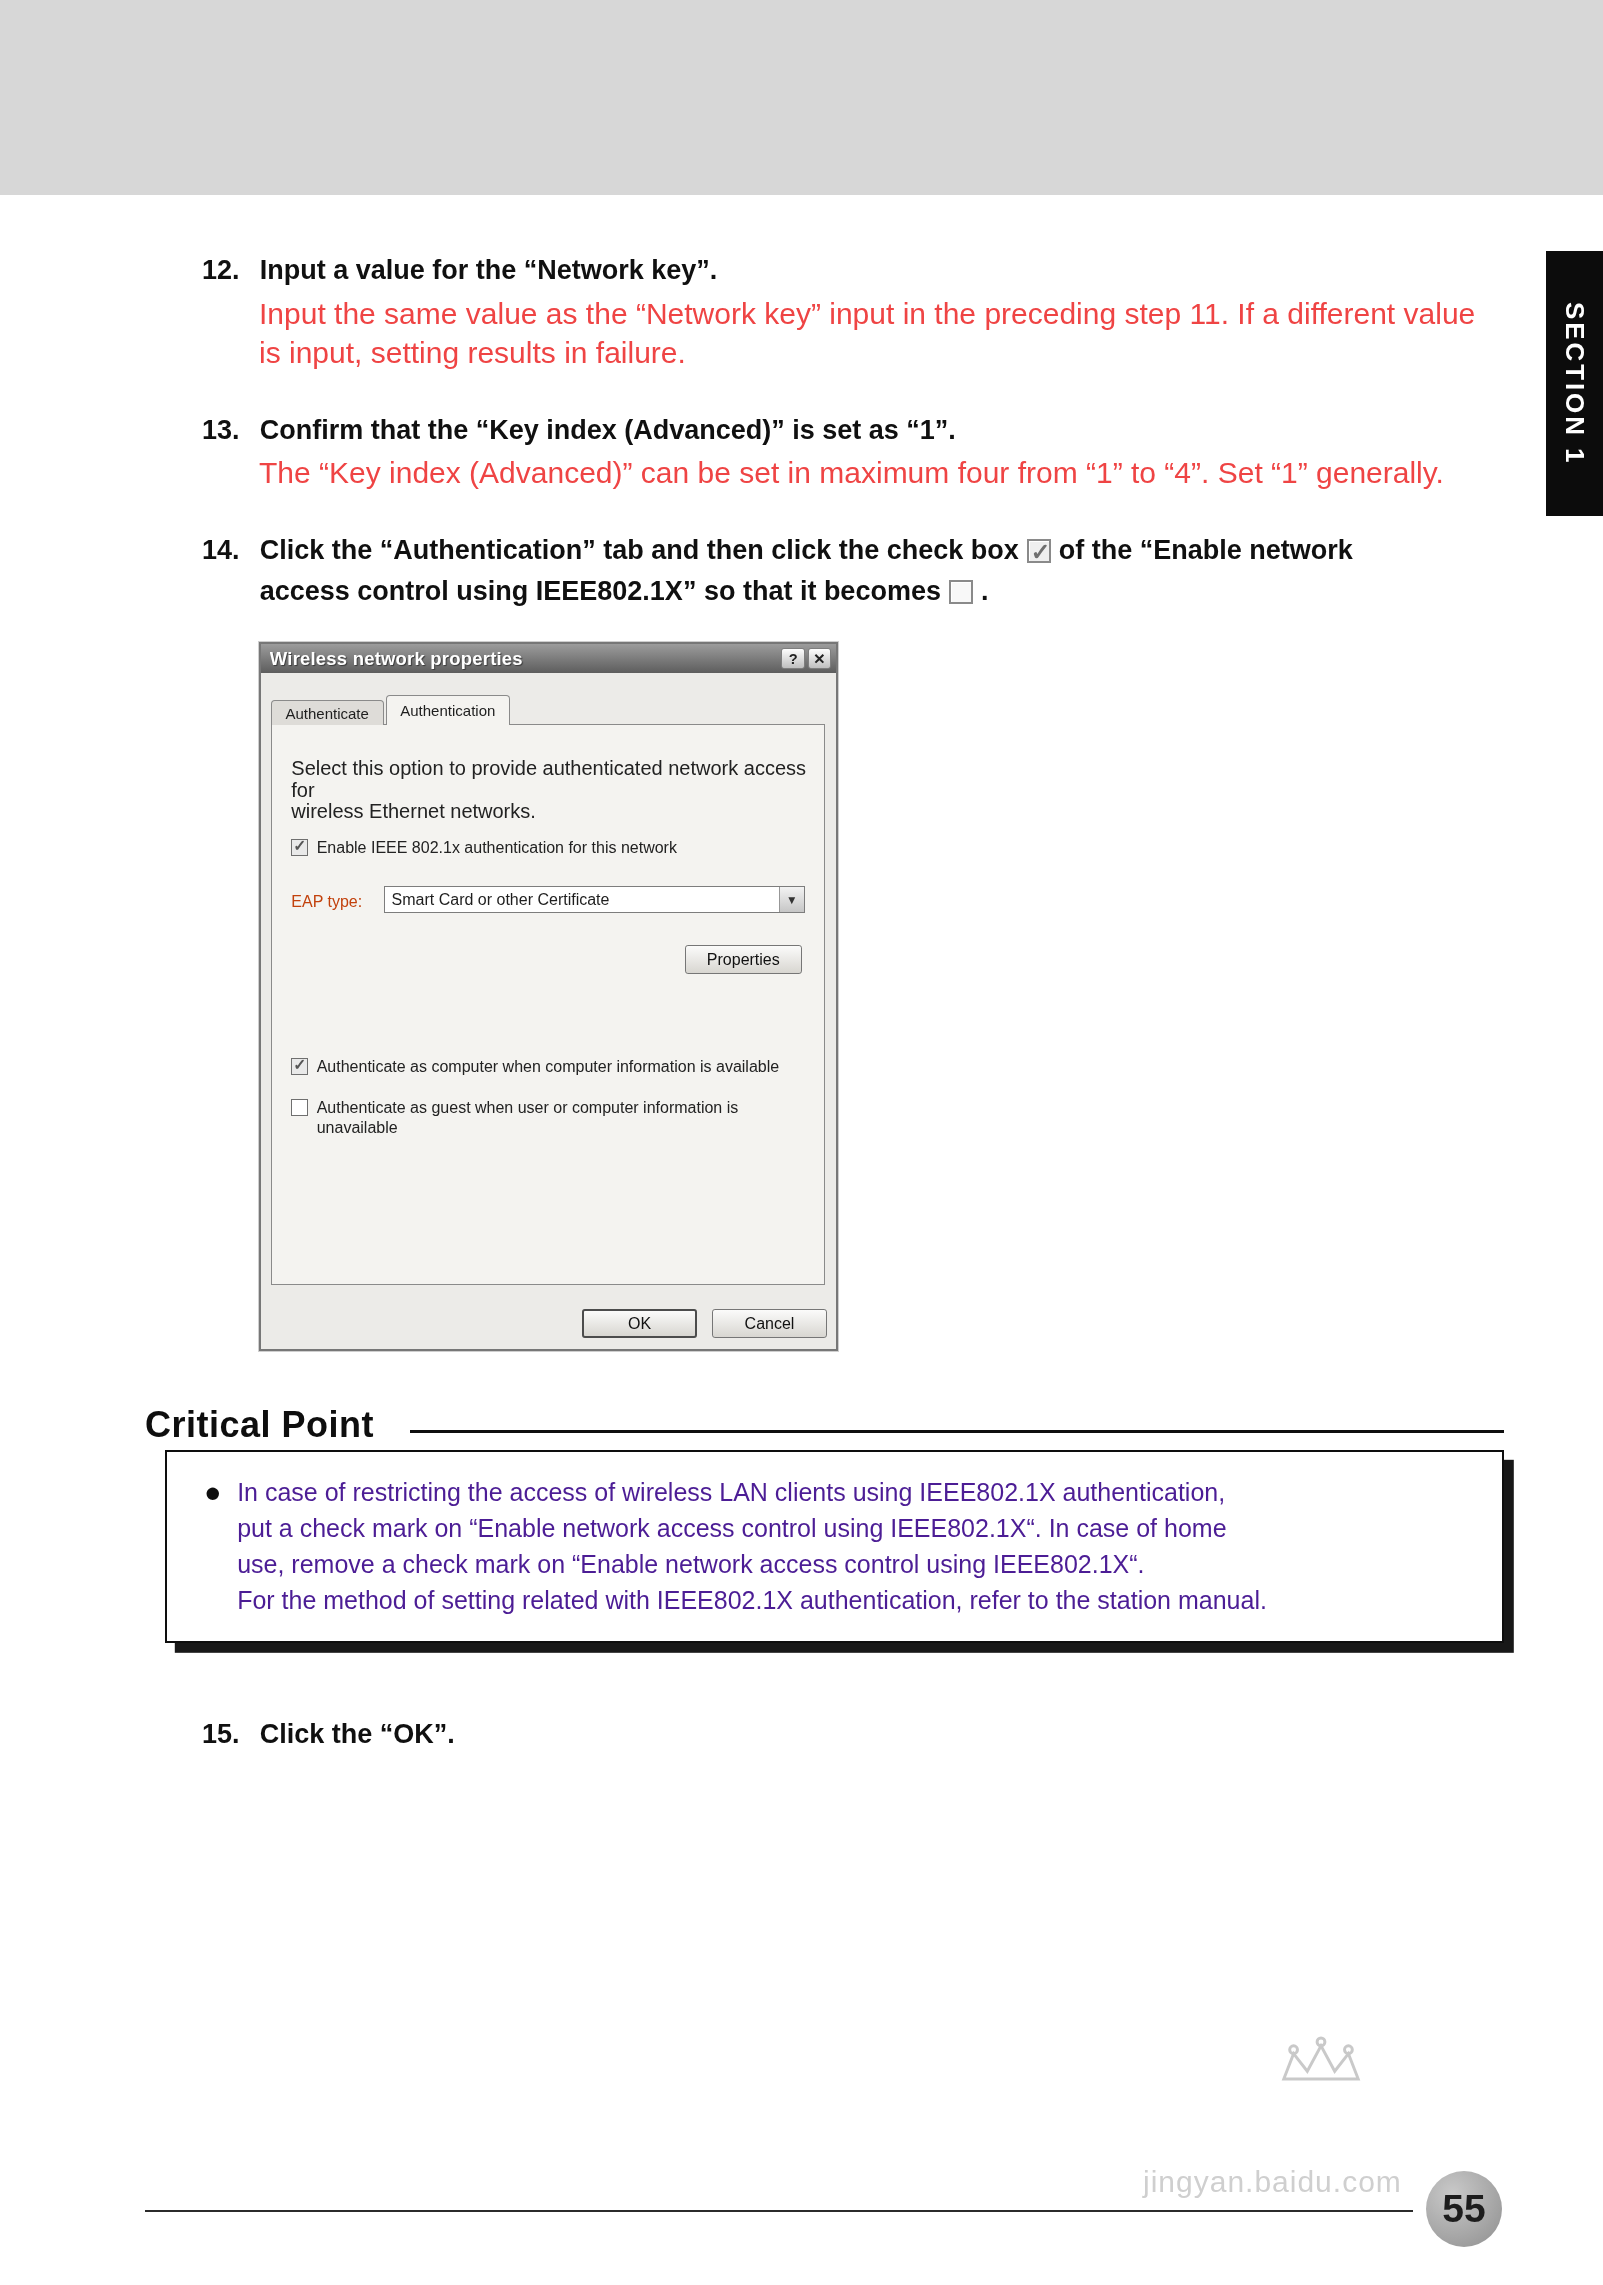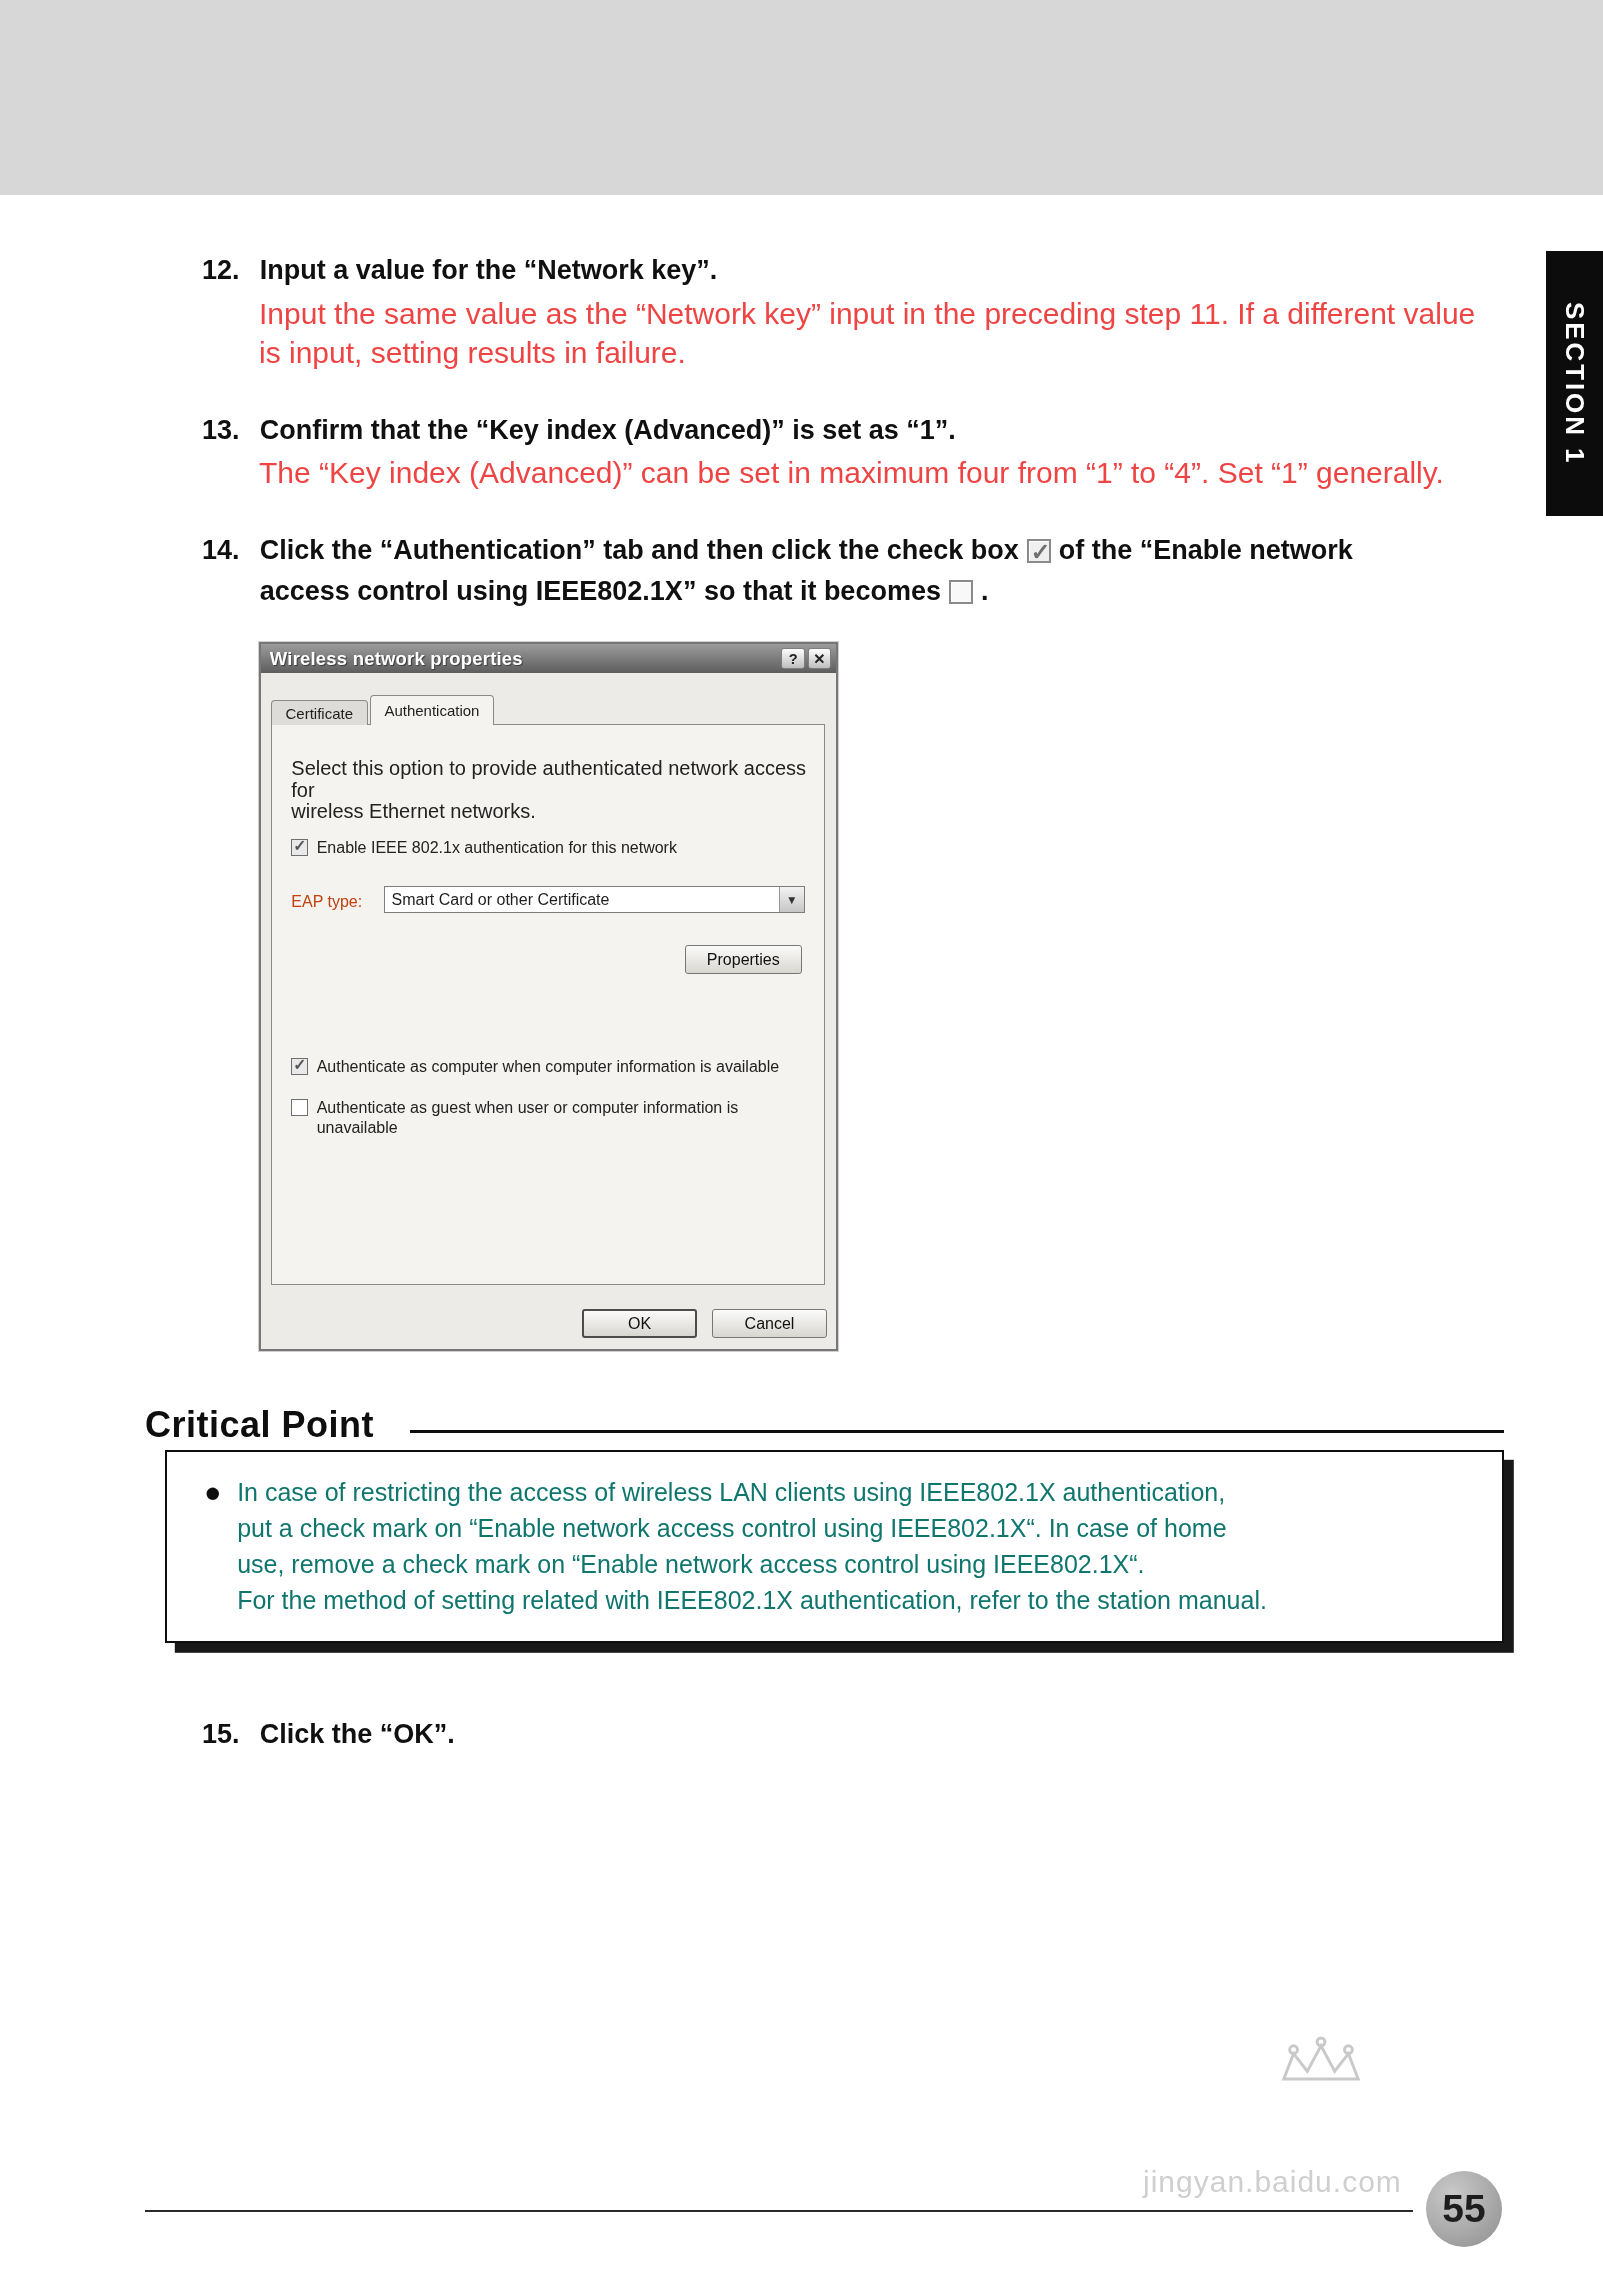--- a/index.html
+++ b/index.html
@@ -77,21 +77,21 @@
   .okbtn { left:321px; top:665px; width:115px; border:2px solid #4c4c4c; }
   .cancelbtn { left:451px; top:665px; width:115px; }
 
   
   .critical-head { position:absolute; left:145px; top:1404px; font-size:36px; font-weight:bold; color:#0e0e0e; letter-spacing:0.5px; }
   .critical-line { position:absolute; left:410px; top:1430px; width:1094px; height:2.9px; background:#0e0e0e; }
   .critical-box { position:absolute; left:165px; top:1450px; width:1339px; height:193px;
     background:#ffffff; border:2.9px solid #0e0e0e; box-shadow:9.8px 9.8px 0 0 #181818;
     display:flex; align-items:flex-start; padding:21.5px 25px 0 37px; }
   .critical-bullet { font-size:29px; line-height:36px; color:#0e0e0e; margin-right:15.6px; }
-  .critical-text { font-size:25px; line-height:36px; color:#0f766e; white-space:pre-line; }
+  .critical-text { font-size:25px; line-height:36px; color:#4c1d95; white-space:pre-line; }
 
   
   .wm-crown { position:absolute; left:1274px; top:2034px; }
   .wm-brand { position:absolute; left:1137px; top:2075px; font-size:64px; font-weight:bold; color:#c7c7c7; letter-spacing:1px; white-space:nowrap; }
   .wm-brand .cn { font-weight:bold; color:#cccccc; margin-left:5.9px; }
   .wm-url { position:absolute; left:1143px; top:2165px; font-size:30px; color:#cfcfcf; letter-spacing:1px; }
   .bottom-line { position:absolute; left:145px; top:2210px; width:1268px; height:2px; background:#2b2b2b; }
   .pagenum { position:absolute; left:1426px; top:2171px; width:76px; height:76px; border-radius:50%;
     background:radial-gradient(circle at 35% 30%, #c9c9c9, #8e8e8e); color:#1d1d1d;
     font-size:39px; font-weight:bold; display:flex; align-items:center; justify-content:center; }
@@ -129,21 +129,21 @@
   </div>
 
   <div class="dialog">
     <div class="titlebar">
       <span class="ttl">Wireless network properties</span>
       <span class="tbtn">?</span>
       <span class="tbtn">✕</span>
     </div>
 
     <div class="tabs">
-      <div class="tab">Certificate</div>
+      <div class="tab">Authenticate</div>
       <div class="tab active">Authentication</div>
     </div>
 
     <div class="panel">
       <p class="desc">Select this option to provide authenticated network access for
 wireless Ethernet networks.</p>
 
       <div class="chk-row row1">
         <span class="xp-cb checked"></span>
         <span class="lbl">Enable IEEE 802.1x authentication for this network</span>

